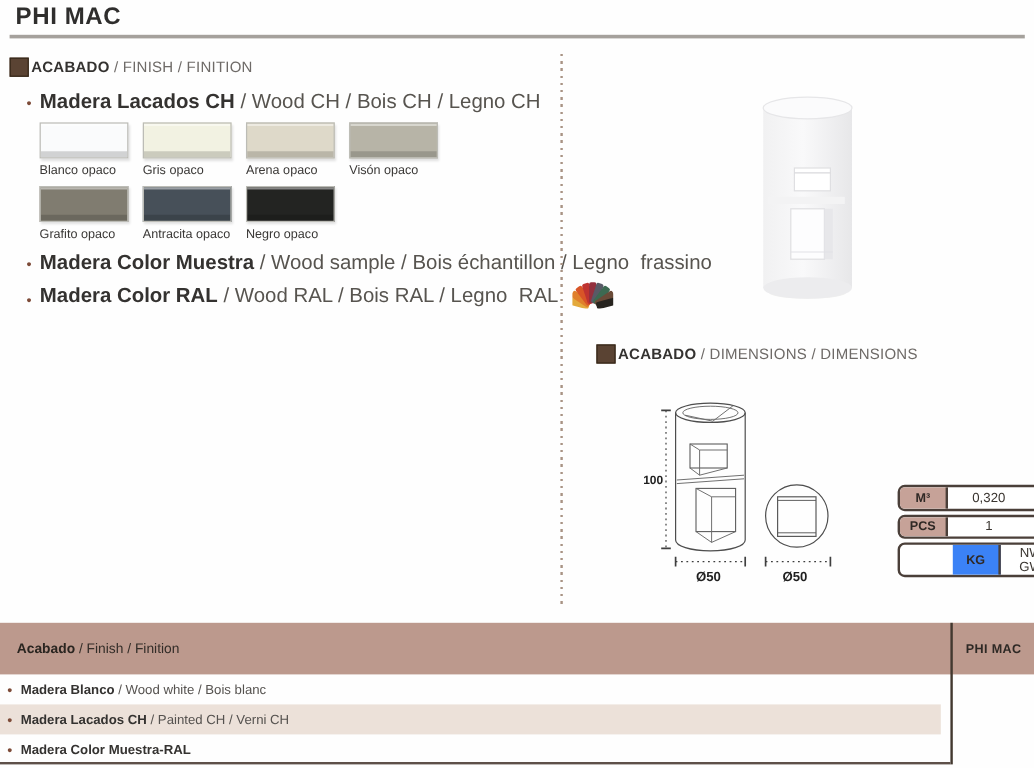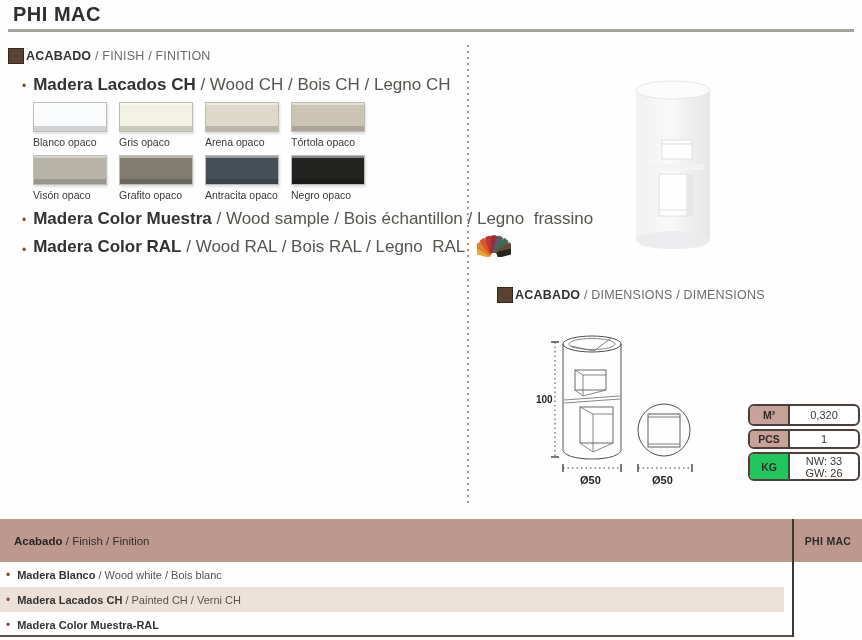--- a/index.html
+++ b/index.html
@@ -87,24 +87,20 @@
       <div class="swatch-box" style="background-color: rgb(250, 251, 252);"></div>
       <div class="swatch-label">Blanco opaco</div>
     </div>
     <div class="swatch">
       <div class="swatch-box" style="background-color: rgb(242, 242, 226);"></div>
       <div class="swatch-label">Gris opaco</div>
     </div>
     <div class="swatch">
       <div class="swatch-box" style="background-color: rgb(222, 217, 201);"></div>
       <div class="swatch-label">Arena opaco</div>
-    </div>
-    <div class="swatch">
-      <div class="swatch-box" style="background-color: rgb(204, 197, 180);"></div>
-      <div class="swatch-label">Tórtola opaco</div>
     </div>
     <div class="swatch">
       <div class="swatch-box" style="background-color: rgb(183, 180, 167);"></div>
       <div class="swatch-label">Visón opaco</div>
     </div>
     <div class="swatch">
       <div class="swatch-box" style="background-color: rgb(128, 124, 112);"></div>
       <div class="swatch-label">Grafito opaco</div>
     </div>
     <div class="swatch">
@@ -223,21 +219,21 @@
           <span>0,320</span>
         </div>
     </div>
     <div class="spec-row h2">
       <div class="spec-label" style="background-color: rgb(198, 162, 152);">PCS</div>
       <div class="spec-value">
           <span>1</span>
         </div>
     </div>
     <div class="spec-row h3">
-      <div class="spec-label" style="background-color: #22c55e;">KG</div>
+      <div class="spec-label" style="background-color: #3b82f6; margin-left: 44px;">KG</div>
       <div class="spec-value">
         <span>NW: 33</span>
         <span>GW: 26</span>
       </div>
     </div>
   </div>
 
   <div class="btable">
     <div class="btable-header" style="background-color: rgb(188, 153, 141);">
       <div class="btable-header-label"><b>Acabado</b><span> / Finish / Finition</span></div>

